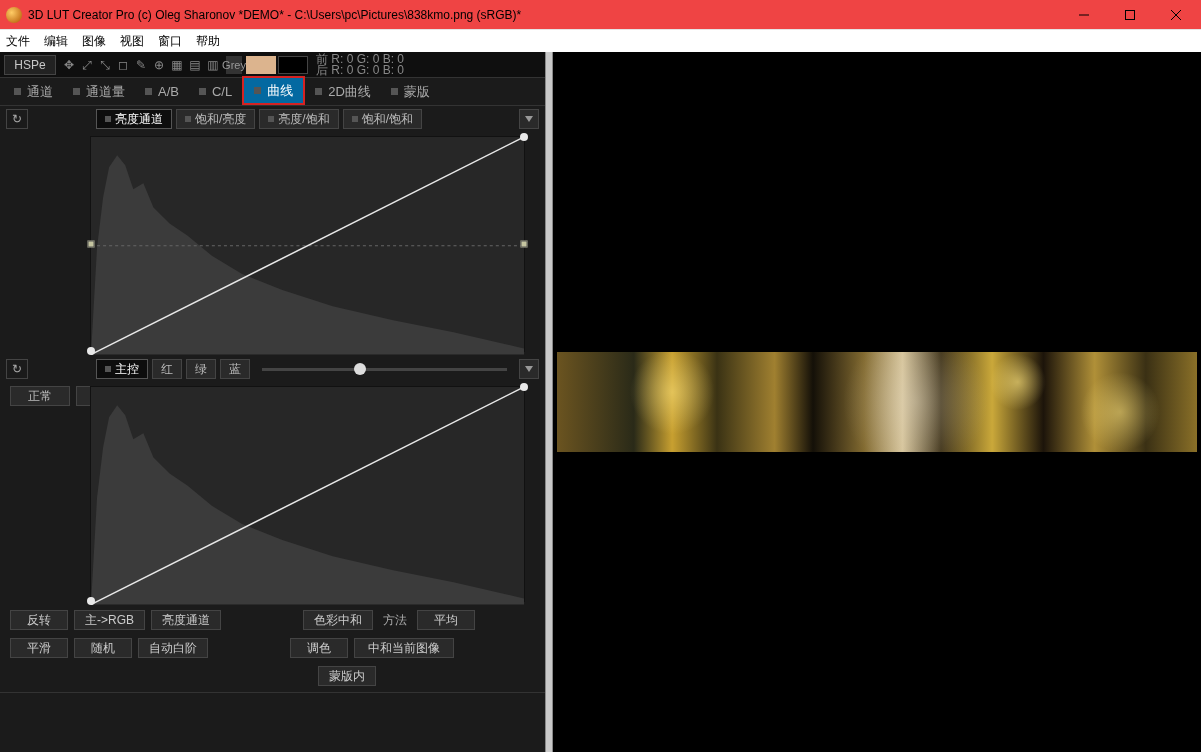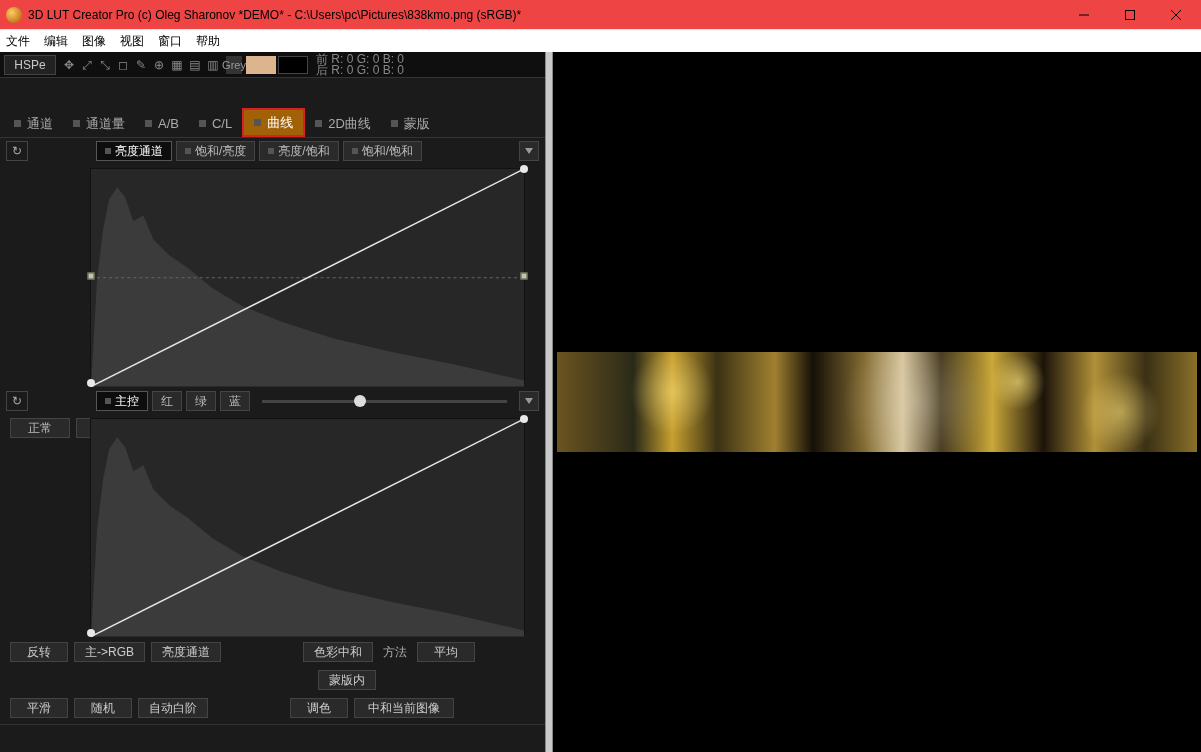--- a/index.html
+++ b/index.html
@@ -22,24 +22,24 @@
 
 .toolrow { height:26px; background:#0f0f0f; display:flex; align-items:center; border-bottom:1px solid #333; }
 .hspe { width:52px; height:20px; background:#222; color:#c8c8c8; font-size:12px; display:flex; align-items:center; justify-content:center; margin:0 4px; border:1px solid #444; }
 .ticon { width:18px; height:20px; display:flex; align-items:center; justify-content:center; color:#888; font-size:12px; }
 .grey-swatch { width:16px; height:18px; background:#333; color:#999; font-size:11px; display:flex; align-items:center; justify-content:center; margin-left:4px;}
 .skin-swatch { width:30px; height:18px; background:#dcb48e; margin-left:4px; }
 .black-swatch { width:30px; height:18px; background:#000; border:1px solid #444; margin-left:2px; }
 .rgb-readout { margin-left:8px; font-size:12px; color:#888; line-height:11px; }
 
 
-.tabrow { height:28px; background:#1b1b1b; display:flex; align-items:center; padding:0 4px; font-size:13px; color:#aaa; border-bottom:1px solid #333;margin-top:32px;}
+.tabrow { height:28px; background:#1b1b1b; display:flex; align-items:center; padding:0 4px; font-size:13px; color:#aaa; border-bottom:1px solid #333;}
 .tab { display:flex; align-items:center; padding:0 10px; height:26px; gap:6px; }
 .tab .sq { width:7px; height:7px; background:#555; }
-.tab.hl { border:2px solid #d62222; background:#a16207; color:#fff; height:29px; margin-top:-2px;}
+.tab.hl { border:2px solid #d62222; background:#0369a1; color:#fff; height:29px; margin-top:-2px;}
 
 
 .subrow { height:26px; background:#1b1b1b; display:flex; align-items:center; gap:4px; padding:0 6px; font-size:12px; color:#bbb; }
 .sbtn { height:20px; padding:0 8px; background:#2a2a2a; display:flex; align-items:center; justify-content:center; border:1px solid #444; gap:4px;}
 .sbtn.active { background:#0d0d0d; color:#fff; border:1px solid #555;}
 .sbtn .sq { width:6px; height:6px; background:#555; }
 .refresh { width:22px; height:20px; border:1px solid #444; display:flex; align-items:center; justify-content:center; color:#aaa;}
 .triangle-btn { width:20px; height:20px; background:#2a2a2a; border:1px solid #444; display:flex; align-items:center; justify-content:center;}
 .triangle-btn::after { content:""; border-left:4px solid transparent; border-right:4px solid transparent; border-top:6px solid #999;}
 
@@ -233,31 +233,31 @@
     <div class="btnrow">
       <div class="btn">反转</div>
       <div class="btn">主-&gt;RGB</div>
       <div class="btn">亮度通道</div>
       <div style="width:70px"></div>
       <div class="btn">色彩中和</div>
       <span class="lbl">方法</span>
       <div class="btn">平均</div>
     </div>
     <div class="btnrow">
-      <div style="width:302px"></div>
-      <div class="btn">蒙版内</div>
-    </div>
-    <div class="btnrow">
       <div class="btn">平滑</div>
       <div class="btn">随机</div>
       <div class="btn">自动白阶</div>
       <div style="width:70px"></div>
       <div class="btn">调色</div>
       <div class="btn" style="min-width:100px">中和当前图像</div>
     </div>
+    <div class="btnrow">
+      <div style="width:302px"></div>
+      <div class="btn">蒙版内</div>
+    </div>
     <div style="height:6px;border-top:1px solid #333;margin:2px 0"></div>
 
   </div>
 
   <div class="divider"></div>
 
   <div class="right">
     <div class="preview"></div>
   </div>
 </div>

